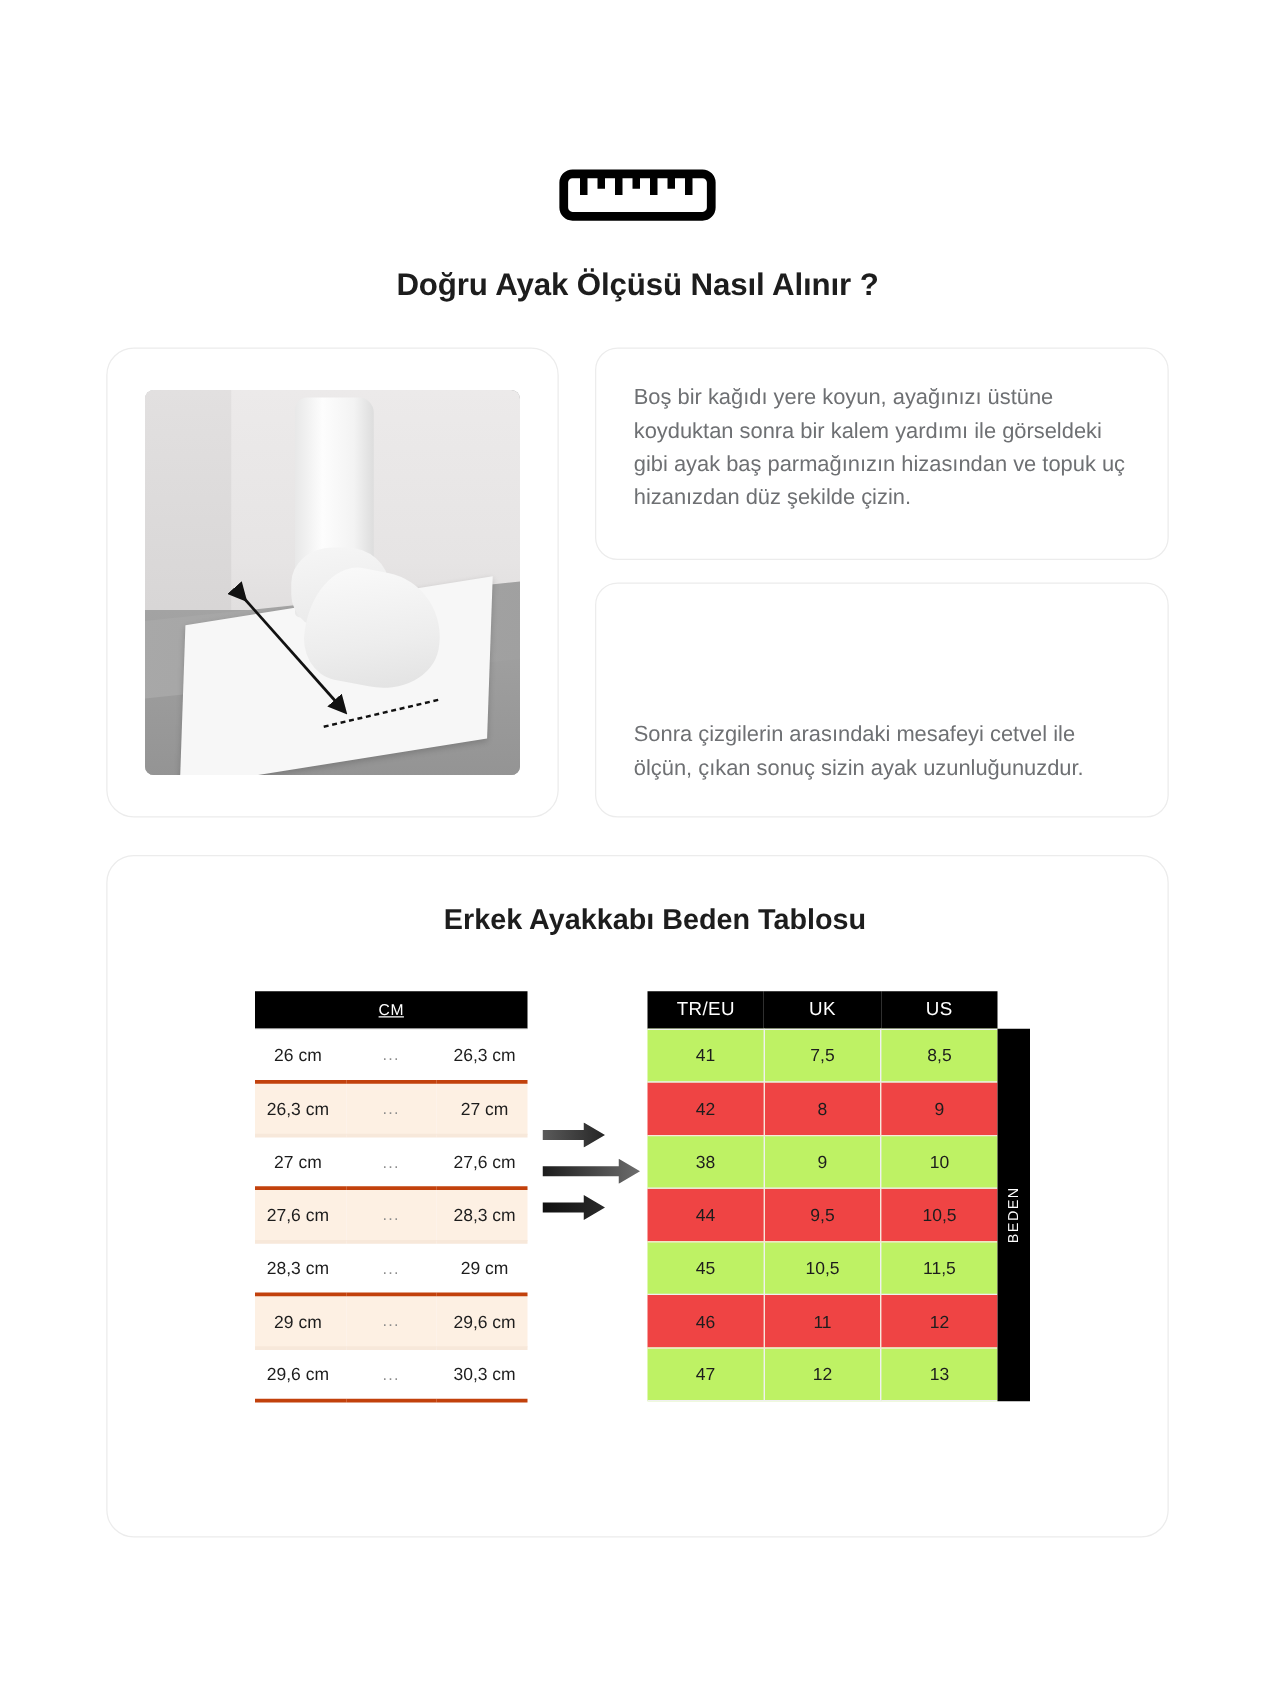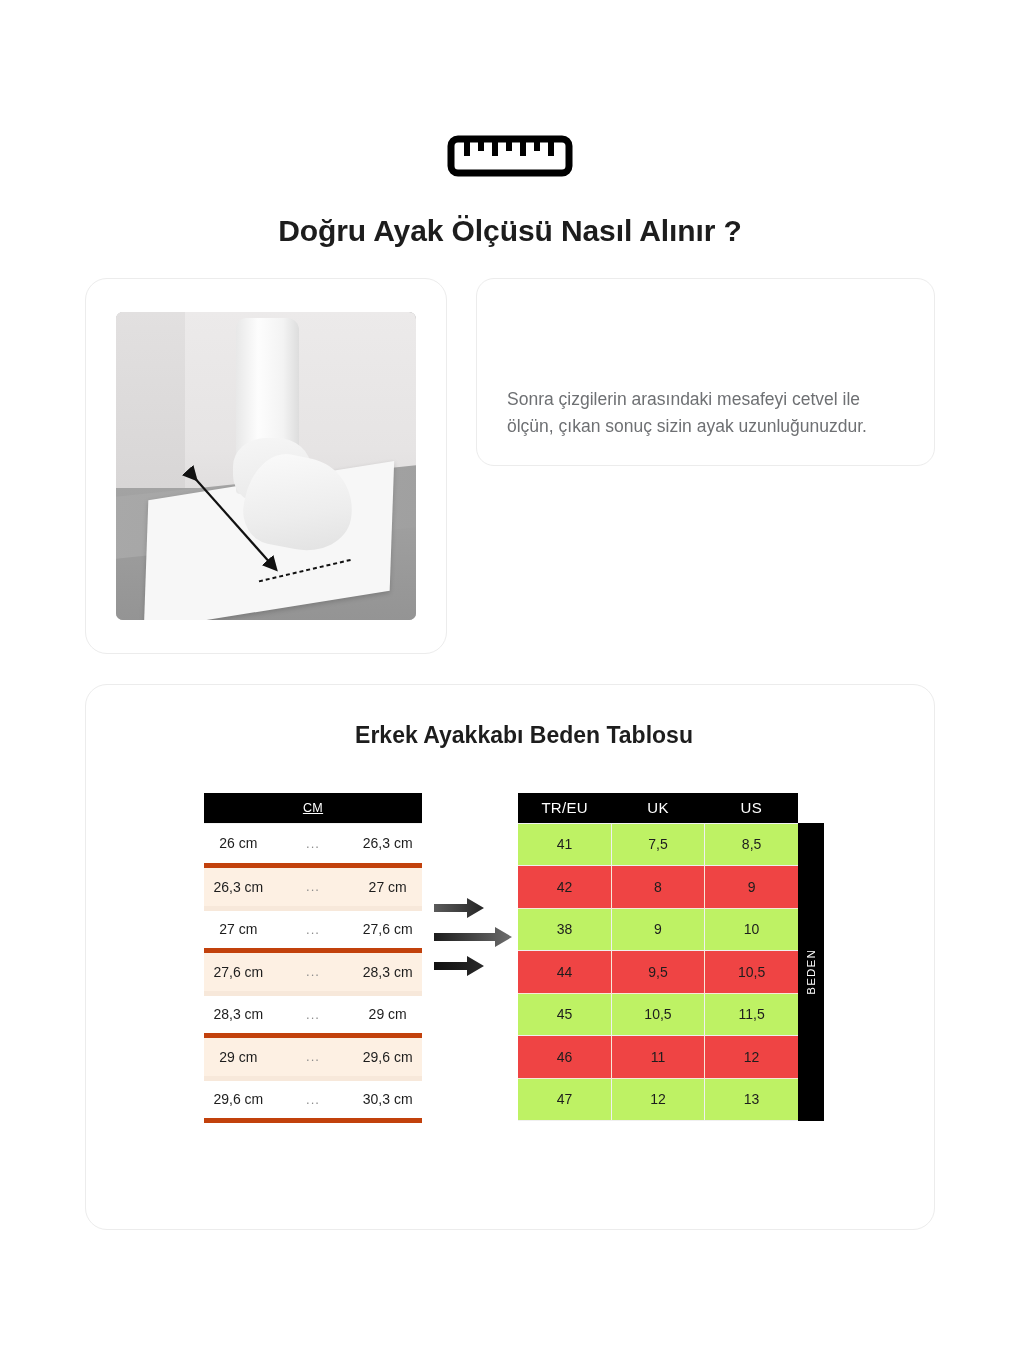--- a/index.html
+++ b/index.html
@@ -28,21 +28,21 @@
 
   .ruler-icon-wrap {
     display: flex;
     justify-content: center;
     align-items: center;
     height: 56px;
   }
 
   .page-title {
     margin-top: 30px;
-    font-size: 30px;
+    font-size: 25px;
     font-weight: bold;
     color: #1d1d1d;
     letter-spacing: -0.1px;
   }
 
   
   .top-section {
     position: absolute;
     left: 0;
     top: 278px;
@@ -225,21 +225,21 @@
     height: 30px;
     letter-spacing: .4px;
     text-decoration: underline;
   }
   .cm-table td {
     height: 42.5px;
     text-align: center;
     font-size: 14px;
     color: #1d1d1d;
     background: #fff;
-    border-bottom: 5px solid #c2410c;
+    border-bottom: 3px solid #c2410c;
   }
   .cm-table tr:first-child td { border-top: 1px solid #f2f2f2; }
   .cm-table td.sep {
     width: 46px;
     color: #8d8d8d;
     font-size: 13px;
     letter-spacing: 1px;
   }
   .cm-table tr.alt td { background: #fdf0e3; border-bottom-color: #f7e8da; }
   .cm-table td.c-left { padding-right: 4px; }
@@ -350,20 +350,23 @@
           </defs>
           <line x1="16" y1="10" x2="96" y2="100" stroke="#111" stroke-width="2.2" marker-start="url(#ah)" marker-end="url(#ah2)"></line>
         </svg>
         <svg class="ph-dash" viewBox="0 0 100 30">
           <line x1="2" y1="26" x2="96" y2="4" stroke="#111" stroke-width="2" stroke-dasharray="4 3"></line>
         </svg>
       </div>
     </div>
 
     <div class="text-col">
+      <div class="text-card first">
+        <p>Boş bir kağıdı yere koyun, ayağınızı üstüne koyduktan sonra bir kalem yardımı ile görseldeki gibi ayak baş parmağınızın hizasından ve topuk uç hizanızdan düz şekilde çizin.</p>
+      </div>
       <div class="text-card second">
         <p>Sonra çizgilerin arasındaki mesafeyi cetvel ile ölçün, çıkan sonuç sizin ayak uzunluğunuzdur.</p>
       </div>
     </div>
   </div>
 
   <div class="table-card">
     <div class="table-title">Erkek Ayakkabı Beden Tablosu</div>
 
     <div class="tables-row">

